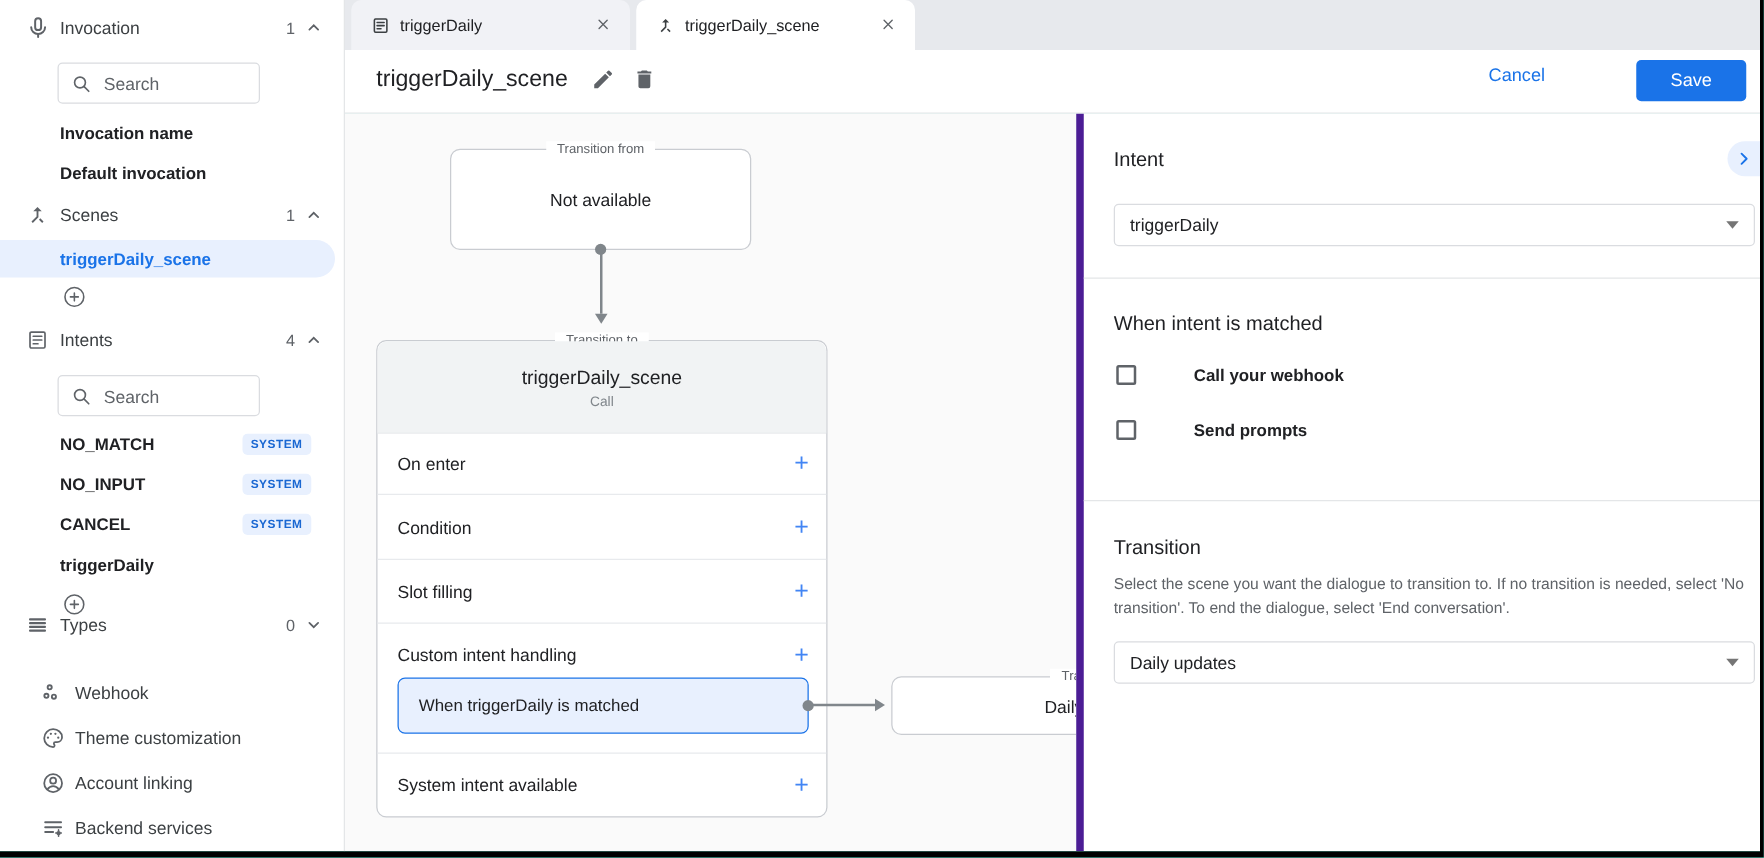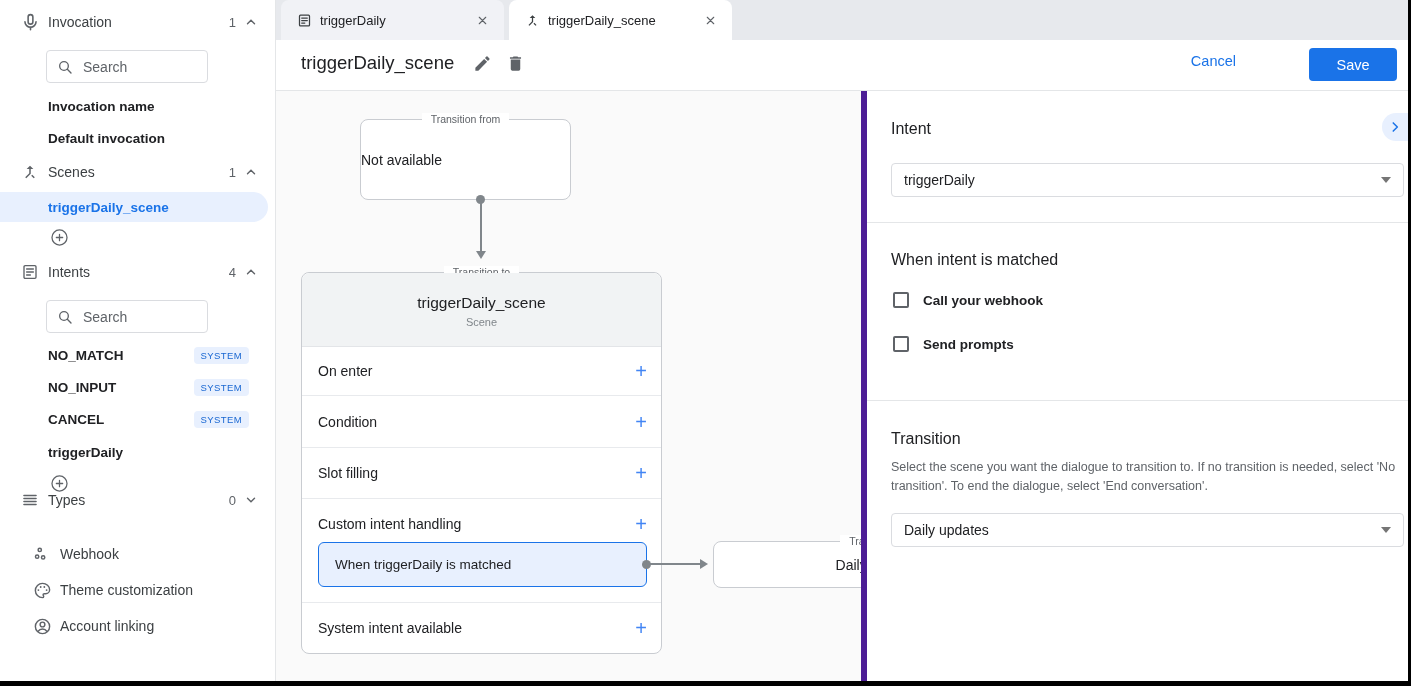--- a/index.html
+++ b/index.html
@@ -11,21 +11,21 @@
   .sidebar { position:absolute; top:0; left:0; width:276px; height:681px; background:#fff; border-right:1px solid #e4e6e8; }
   .sec-head { position:absolute; left:0; width:276px; height:24px; display:flex; align-items:center; cursor:pointer; }
   .sec-head .ic { position:absolute; left:18px; width:24px; height:24px; display:flex; align-items:center; justify-content:center; }
   .sec-head .lbl { position:absolute; left:48px; font-size:14px; color:#3c4043; }
   .sec-head .cnt { position:absolute; right:40px; font-size:13px; color:#5f6368; }
   .sec-head .car { position:absolute; right:18px; width:14px; height:14px; }
   .searchbox { position:absolute; left:46px; width:162px; height:33px; border:1px solid #dadce0; border-radius:4px; background:#fff; display:flex; align-items:center; }
   .searchbox svg { margin-left:10px; }
   .searchbox .ph { margin-left:10px; font-size:14px; color:#5f6368; }
   .side-item { position:absolute; left:48px; font-size:13.5px; font-weight:bold; color:#202124; cursor:pointer; }
-  .badge { position:absolute; right:26px; font-size:9.5px; font-weight:normal; letter-spacing:.4px; color:#1967d2; background:#e8f0fe; padding:3px 7px; border-radius:4px; }
+  .badge { position:absolute; right:26px; font-size:9.5px; font-weight:bold; letter-spacing:.4px; color:#1967d2; background:#e8f0fe; padding:3px 7px; border-radius:4px; }
   .sel-pill { position:absolute; left:0; width:268px; height:30px; background:#e8f0fe; border-radius:0 20px 20px 0; display:flex; align-items:center; cursor:pointer; }
   .sel-pill span { margin-left:48px; font-size:13.5px; font-weight:bold; color:#1a73e8; }
   .plus-circle { position:absolute; left:50px; width:19px; height:19px; cursor:pointer; }
   .link-row { position:absolute; left:12px; width:276px; height:24px; display:flex; align-items:center; cursor:pointer; }
   .link-row .ic { position:absolute; left:18px; width:24px; height:24px; display:flex; align-items:center; justify-content:center; }
   .link-row .lbl { position:absolute; left:48px; font-size:14px; color:#3c4043; }
 
   
   .tabstrip { position:absolute; left:276px; top:0; width:1132px; height:40px; background:#e7e9ed; }
   .tab { position:absolute; top:0; height:40px; width:223px; border-radius:8px 8px 0 0; display:flex; align-items:center; cursor:pointer; }
@@ -40,21 +40,21 @@
   .page-title { position:absolute; left:25px; top:12px; font-size:18.5px; color:#202124; }
   .hicon { position:absolute; top:14px; width:20px; height:20px; cursor:pointer; }
   .cancel-btn { position:absolute; right:172px; top:13px; font-size:14.5px; color:#1a73e8; cursor:pointer; }
   .save-btn { position:absolute; right:11px; top:8px; width:88px; height:33px; background:#1a73e8; color:#fff; font-size:14.5px; border:none; border-radius:4px; cursor:pointer; font-family:"Liberation Sans",sans-serif; }
 
   
   .canvas { position:absolute; left:276px; top:91px; width:585px; height:590px; background:#fafafa; overflow:hidden; }
   .node { position:absolute; background:#fff; border:1px solid #c9ccd1; border-radius:8px; }
   .legend { position:absolute; top:-7px; left:0; right:0; text-align:center; font-size:10.5px; color:#5f6368; pointer-events:none; }
   .legend span { background:#fff; padding:0 9px; }
-  .from-box { left:84px; top:28px; width:211px; height:81px; display:flex; align-items:center; }
+  .from-box { left:84px; top:28px; width:241px; height:81px; display:flex; align-items:center; justify-content:center; }
   .from-box .txt { font-size:14px; color:#202124; }
   .scene-card { left:25px; top:181px; width:361px; height:382px; display:flex; flex-direction:column; }
   .card-head { height:74px; background:#f1f3f4; border-bottom:1px solid #e3e5e8; border-radius:8px 8px 0 0; text-align:center; position:relative; }
   .card-title { margin-top:21px; font-size:15.5px; color:#202124; }
   .card-sub { margin-top:4px; font-size:11px; color:#80868b; }
   .scene-row { position:relative; border-bottom:1px solid #e8eaed; }
   .scene-row:last-child { border-bottom:none; }
   .row-lbl { position:absolute; left:16px; top:50%; transform:translateY(-50%); font-size:14px; color:#202124; }
   .row-lbl.topalign { top:17px; transform:none; }
   .row-plus { position:absolute; right:14px; font-size:20px; font-weight:400; color:#4285f4; cursor:pointer; line-height:20px; }
@@ -71,21 +71,21 @@
   .arr-right { position:absolute; width:0; height:0; border-top:5px solid transparent; border-bottom:5px solid transparent; border-left:8px solid #80868b; }
 
   
   .panel { position:absolute; left:861px; top:91px; width:547px; height:590px; background:#fff; border-left:6px solid #4c1d95; }
   .p-head { position:absolute; left:24px; font-size:16px; color:#202124; }
   .collapse-btn { position:absolute; right:0; top:22px; width:26px; height:28px; background:#e8f0fe; border-radius:14px 0 0 14px; display:flex; align-items:center; justify-content:center; cursor:pointer; }
   .dd { position:absolute; left:24px; width:513px; height:34px; border:1px solid #dadce0; border-radius:4px; background:#fff; display:flex; align-items:center; cursor:pointer; }
   .dd .val { margin-left:12px; font-size:14px; color:#202124; }
   .dd .caret { position:absolute; right:12px; width:0; height:0; border-left:5px solid transparent; border-right:5px solid transparent; border-top:6px solid #757575; }
   .p-div { position:absolute; left:0; width:547px; height:1px; background:#e4e6e8; }
-  .cb-row { position:absolute; left:26px; display:flex; align-items:center; cursor:pointer; }
+  .cb-row { position:absolute; left:26px; display:flex; align-items:center; cursor:pointer;gap:32px; }
   .cb-box { width:16px; height:16px; border:2px solid #5f6368; border-radius:2px; background:#fff; }
   .cb-lbl { margin-left:14px; font-size:13.5px; font-weight:bold; color:#202124; }
   .p-desc { position:absolute; left:24px; width:505px; font-size:12.5px; line-height:1.55; color:#5f6368; }
 </style>
 </head>
 <body>
 
 <div class="app">
 
   <div class="sidebar">
@@ -229,20 +229,30 @@
       <span class="ic">
         <svg width="19" height="19" viewBox="0 0 24 24" fill="none" stroke="#5f6368" stroke-width="1.8">
             <circle cx="12" cy="12" r="9"></circle>
             <circle cx="12" cy="9.5" r="3"></circle>
             <path d="M6.2 18.3c1.5-2.1 3.5-3.2 5.8-3.2s4.3 1.1 5.8 3.2"></path>
           </svg>
       </span>
       <span class="lbl">Account linking</span>
     </div>
 
+    <div class="link-row" style="top:650px;">
+      <span class="ic">
+        <svg width="19" height="19" viewBox="0 0 24 24" fill="none" stroke="#5f6368" stroke-width="2" stroke-linecap="round">
+            <path d="M4 6h16M4 11h16M4 16h8"></path>
+            <circle cx="17.5" cy="17" r="2.2" fill="#5f6368" stroke="none"></circle>
+            <path d="M17.5 13.8v1M17.5 19.2v1M14.7 17h1M19.3 17h1" stroke-width="1.6"></path>
+          </svg>
+      </span>
+      <span class="lbl">Backend services</span>
+    </div>
   </div>
 
   <div class="tabstrip">
     <div class="tab inactive">
       <span class="tic">
         <svg width="15" height="15" viewBox="0 0 24 24" fill="none" stroke="#3c4043" stroke-width="2" stroke-linejoin="round">
             <rect x="4" y="3.5" width="16" height="17" rx="1.5"></rect>
             <path d="M7.5 8h9M7.5 12h9M7.5 16h5" stroke-linecap="round"></path>
           </svg>
       </span>
@@ -292,21 +302,21 @@
     </div>
 
     <div class="conn-dot" style="left:200px; top:104px;"></div>
     <div class="vline" style="left:204px; top:112px; height:48px;"></div>
     <div class="arr-down" style="left:200px; top:160px;"></div>
 
     <div class="node scene-card">
       <div class="legend"><span>Transition to</span></div>
       <div class="card-head">
         <div class="card-title">triggerDaily_scene</div>
-        <div class="card-sub">Scene</div>
+        <div class="card-sub">Call</div>
       </div>
       <div class="scene-row" style="height:50px;">
         <span class="row-lbl">On enter</span>
         <span class="row-plus mid">+</span>
       </div>
       <div class="scene-row" style="height:52px;">
         <span class="row-lbl">Condition</span>
         <span class="row-plus mid">+</span>
       </div>
       <div class="scene-row" style="height:51px;">

